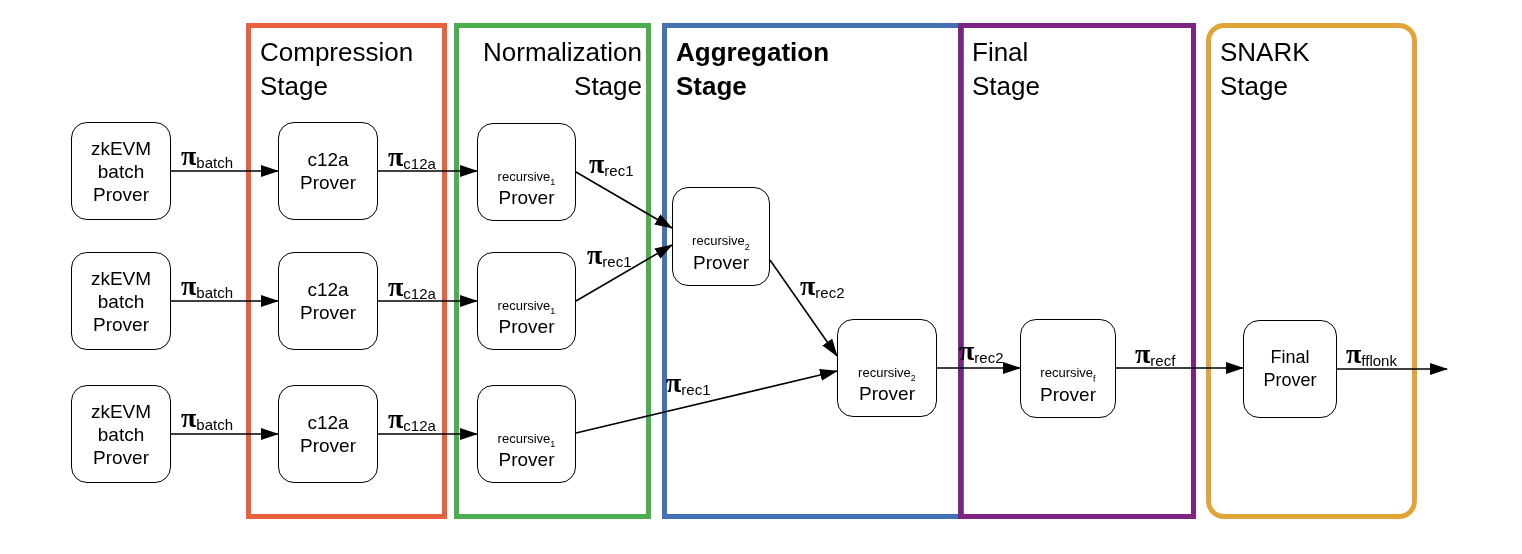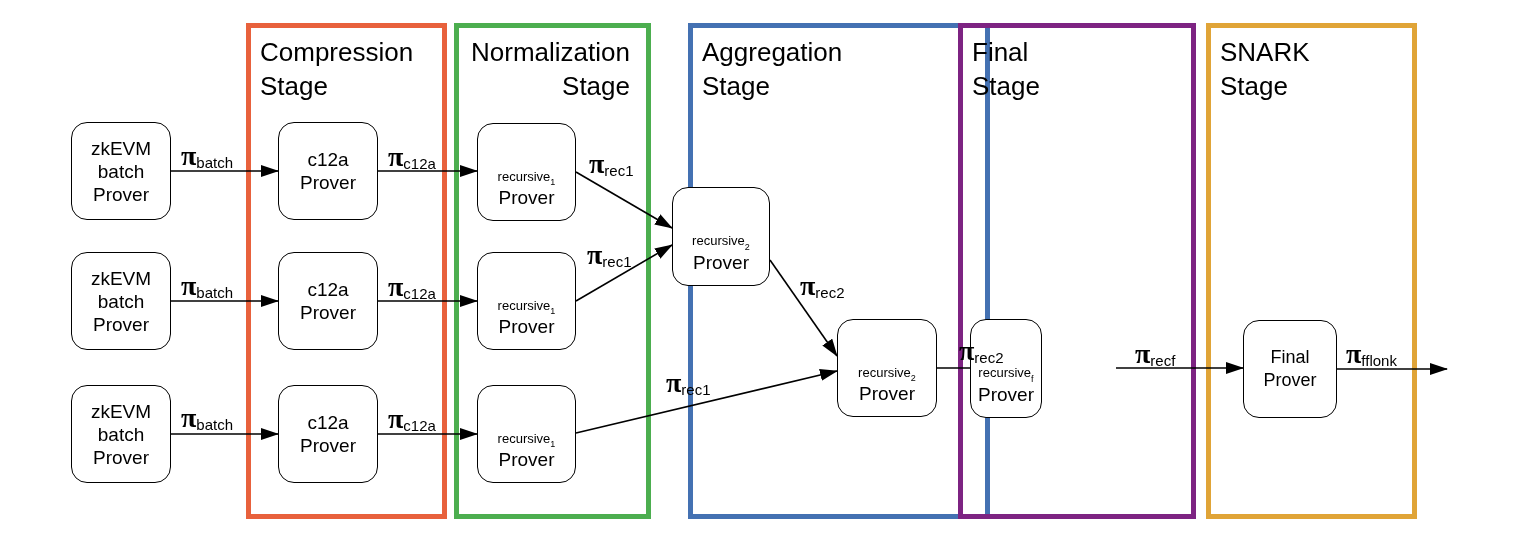--- a/index.html
+++ b/index.html
@@ -5,21 +5,21 @@
   html,body { margin:0; padding:0; background:#ffffff; }
   #canvas {
     position:relative; width:1522px; height:554px; background:#ffffff;
     font-family:"Liberation Sans", sans-serif; color:#000; overflow:hidden;
   }
   .stage {
     position:absolute; top:23px; height:496px; box-sizing:border-box;
     border:5px solid #000; background:transparent; z-index:1;
   }
   .stage-title {
-    padding:7px 16px 0 9px; font-size:26px; line-height:34px; color:#000;
+    padding:7px 4px 0 9px; font-size:26px; line-height:34px; color:#000;
   }
   .stage-title span { display:block; white-space:nowrap; }
   #arrows { position:absolute; left:0; top:0; z-index:2; }
   .node {
     position:absolute; box-sizing:border-box; border:1.5px solid #000;
     border-radius:16px; background:#ffffff; z-index:3;
     display:flex; flex-direction:column; align-items:center; justify-content:center;
     text-align:center;
   }
   .node-line { display:block; font-size:19px; line-height:23px; }
@@ -48,33 +48,33 @@
       <span>Compression</span>
       <span>Stage</span>
     </div>
   </div>
   <div class="stage" style="left: 454px; width: 197px; border-color: rgb(76, 174, 79); text-align: right;">
     <div class="stage-title">
       <span>Normalization</span>
       <span>Stage</span>
     </div>
   </div>
-  <div class="stage" style="left: 688px; width: 302px; border-color: rgb(68, 113, 178);">
+  <div class="stage" style="left: 662px; width: 302px; border-color: rgb(68, 113, 178); font-weight: bold;">
     <div class="stage-title">
       <span>Aggregation</span>
       <span>Stage</span>
     </div>
   </div>
   <div class="stage" style="left: 958px; width: 238px; border-color: rgb(125, 35, 130);">
     <div class="stage-title">
       <span>Final</span>
       <span>Stage</span>
     </div>
   </div>
-  <div class="stage" style="left: 1206px; width: 211px; border-color: rgb(224, 164, 55);">
+  <div class="stage" style="left: 1206px; width: 211px; border-color: rgb(224, 164, 55); border-radius: 18px;">
     <div class="stage-title">
       <span>SNARK</span>
       <span>Stage</span>
     </div>
   </div>
 
   <svg id="arrows" width="1522" height="554" viewBox="0 0 1522 554">
     <defs>
       <marker id="ah" viewBox="0 0 18 12" refX="17" refY="6" markerWidth="18" markerHeight="12" orient="auto" markerUnits="userSpaceOnUse">
         <path d="M0,0 L18,6 L0,12 z" fill="#000"></path>
@@ -139,21 +139,21 @@
 
   <div class="node" style="left:672px; top:187px; width:98px; height:99px;">
     <span class="node-line-small"><span>recursive</span><sub>2</sub></span>
     <span class="node-line">Prover</span>
   </div>
   <div class="node" style="left:837px; top:319px; width:100px; height:98px;">
     <span class="node-line-small"><span>recursive</span><sub>2</sub></span>
     <span class="node-line">Prover</span>
   </div>
 
-  <div class="node" style="left:970px; top:319px; width:72px; height:99px;">
+  <div class="node" style="left:1020px; top:319px; width:96px; height:99px;">
     <span class="node-line-small"><span>recursive</span><sub>f</sub></span>
     <span class="node-line">Prover</span>
   </div>
 
   <div class="node" style="left:1243px; top:320px; width:94px; height:98px;">
     <span class="node-line" style="font-size:18px;">Final</span>
     <span class="node-line" style="font-size:18px;">Prover</span>
   </div>
 
   <div class="pi-label" style="left:181px; top:142px;">

